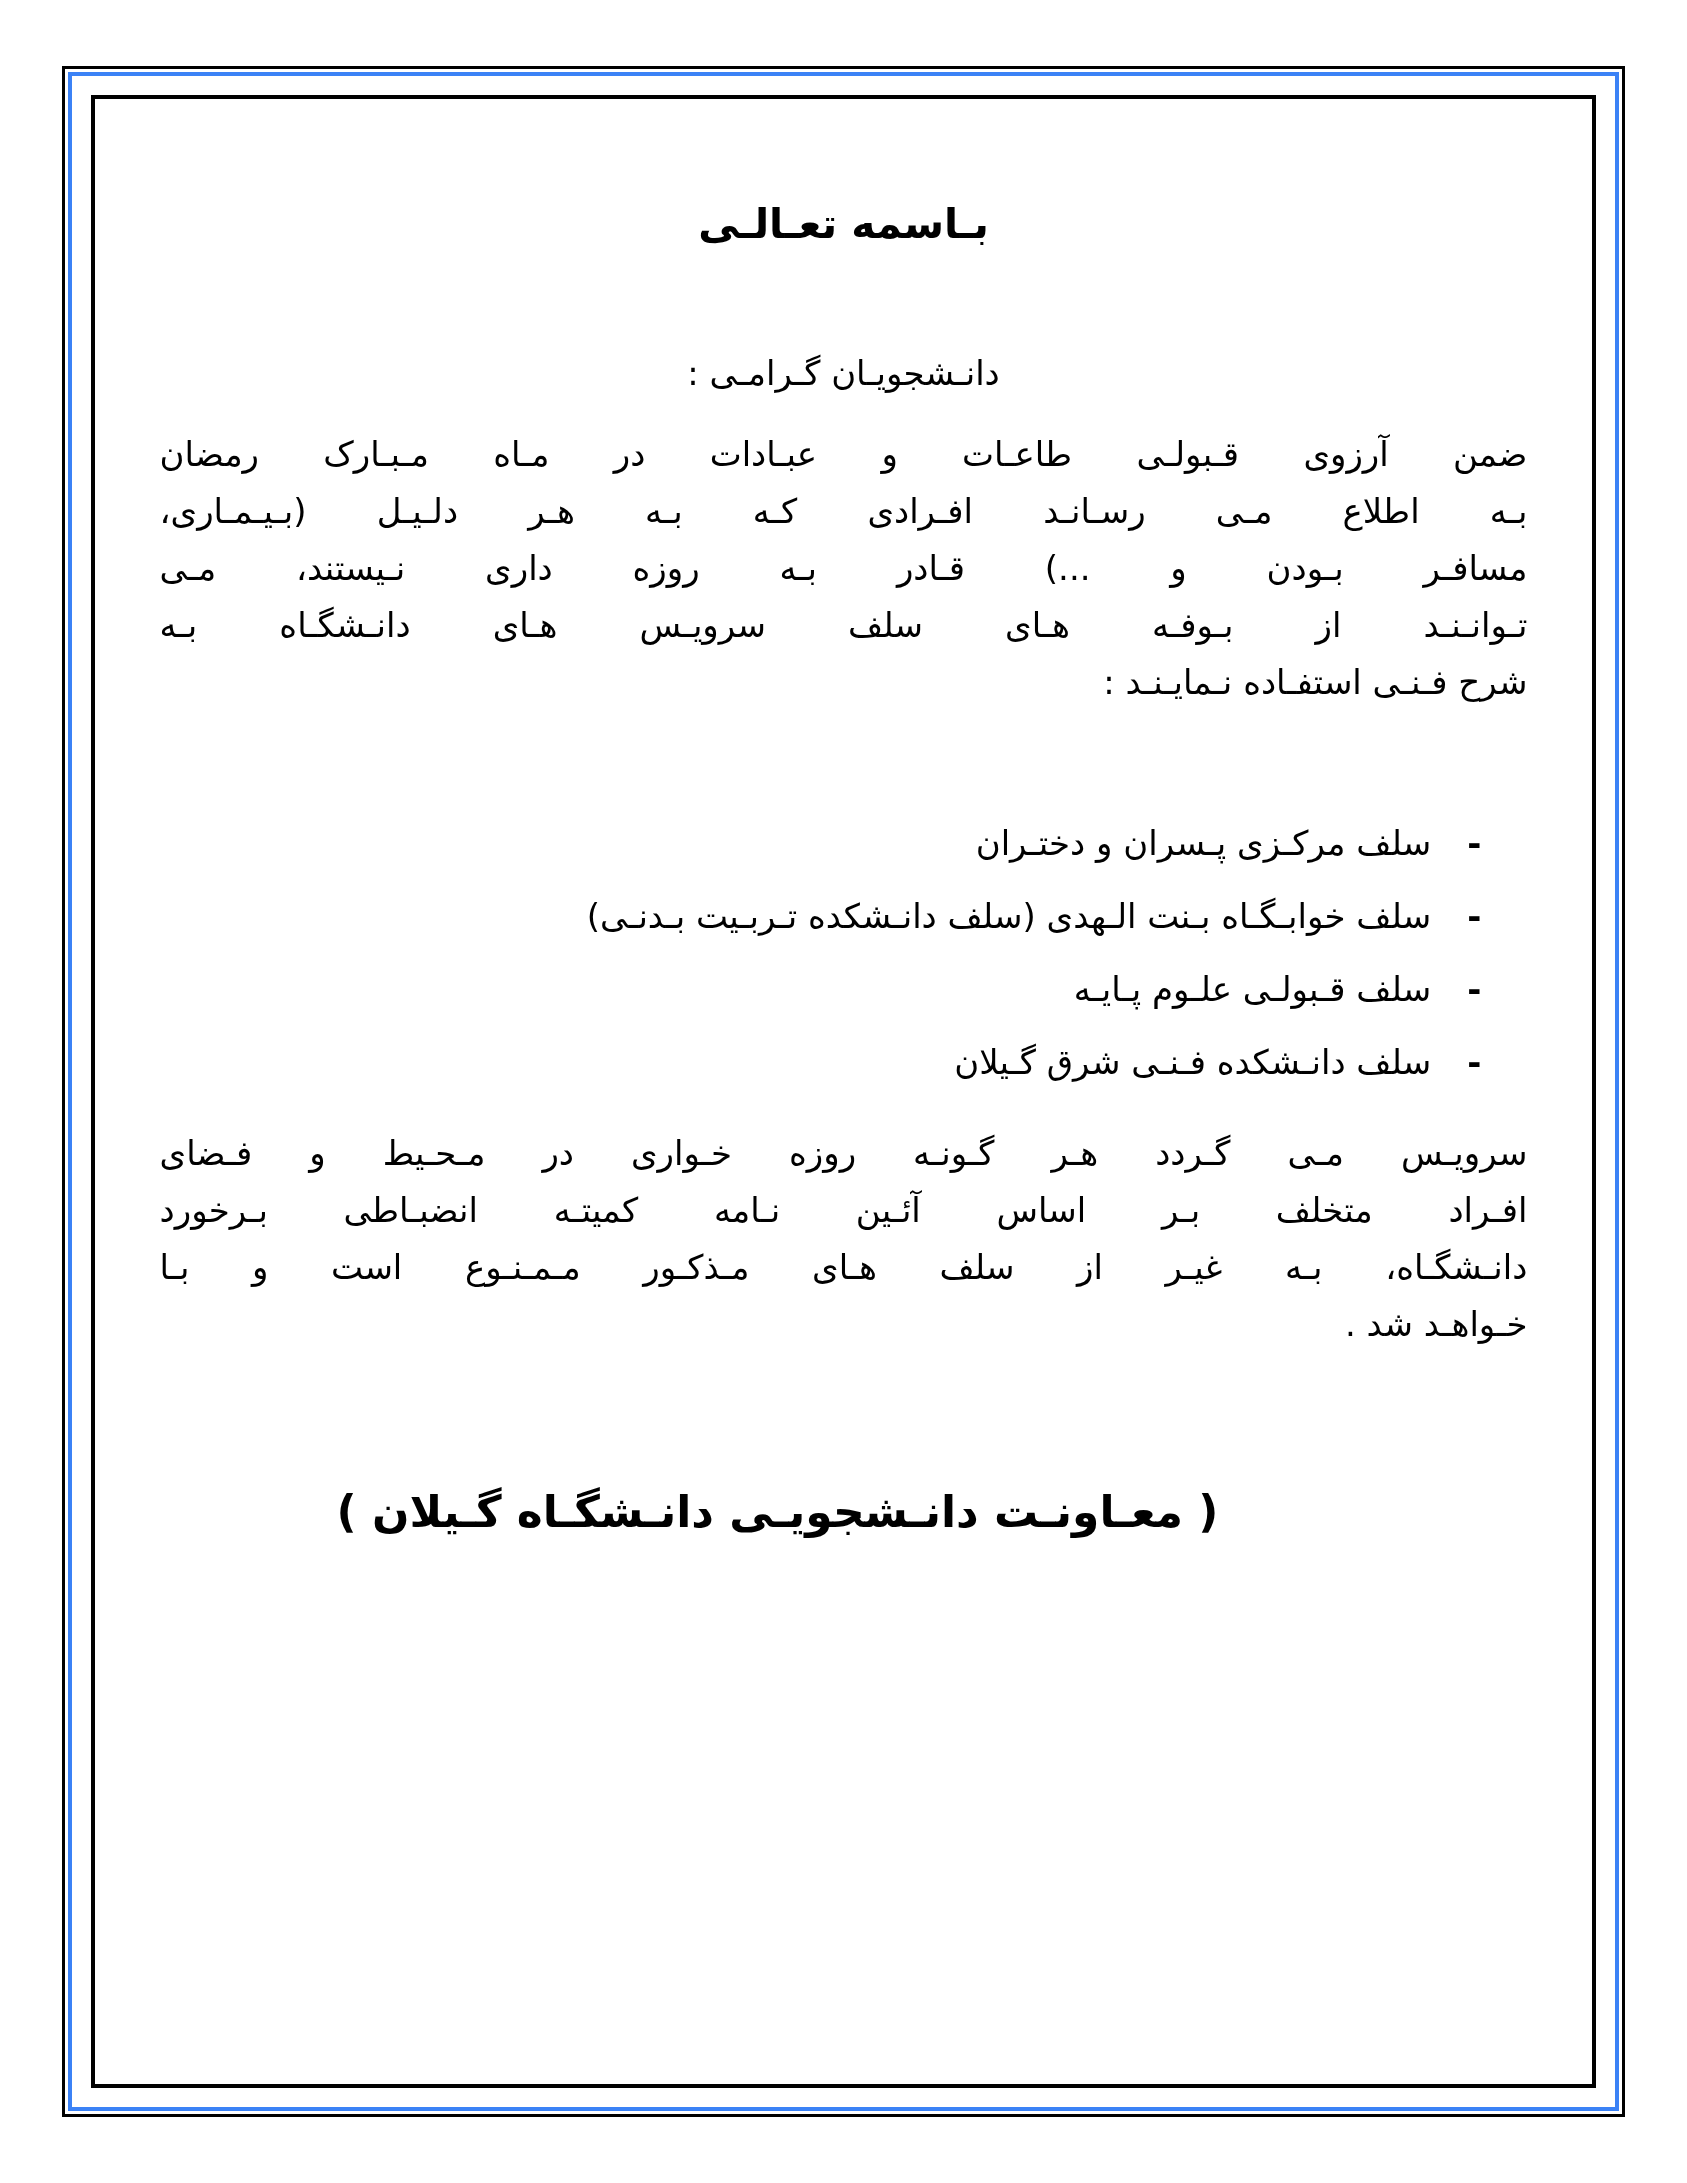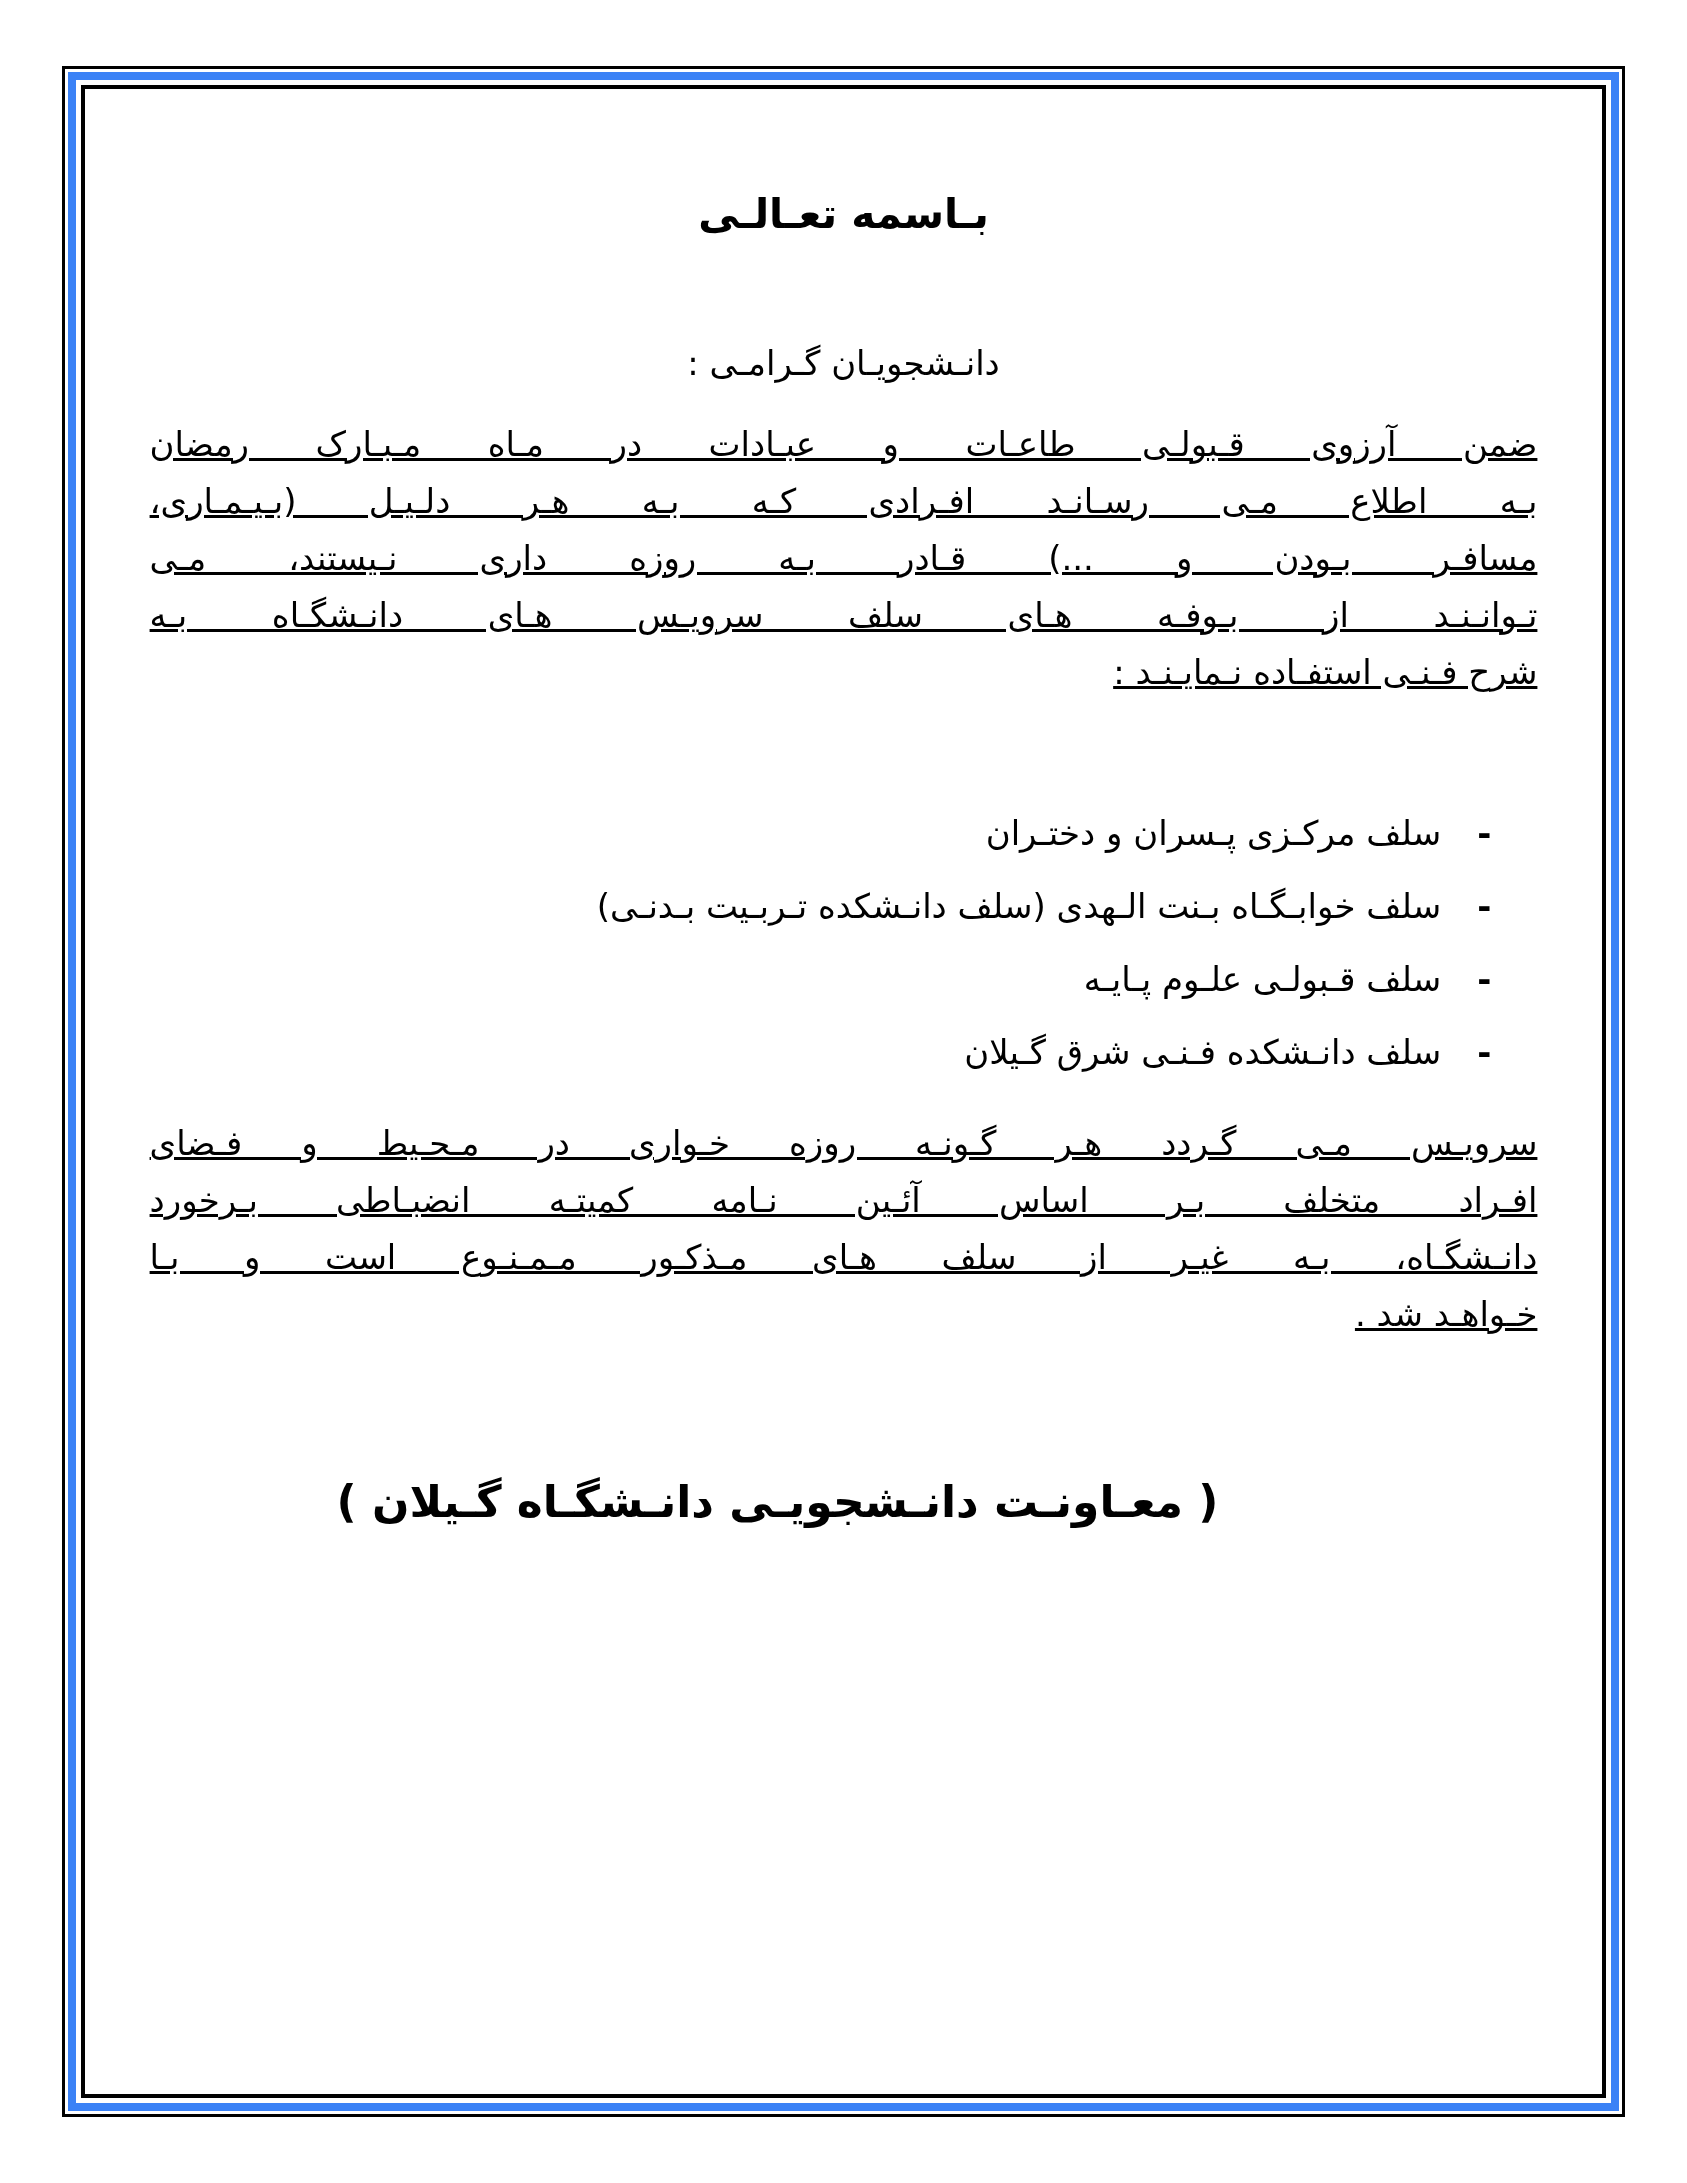--- a/index.html
+++ b/index.html
@@ -19,22 +19,22 @@
   }
   
   .frame-outer {
     position: absolute;
     top: 66px; bottom: 66px; left: 62px; right: 62px;
     border: 3.3px solid #000;
     padding: 2.6px;
   }
   .frame-mid {
     width: 100%; height: 100%;
-    border: 8px solid #3b82f6;
-    padding: 5px;
+    border: 4px solid #3b82f6;
+    padding: 19px;
   }
   .frame-inner {
     width: 100%; height: 100%;
     border: 4px solid #000;
     padding: 0 65px;
   }
   .content {
     padding-top: 99px;
     font-size: 34px;
     line-height: 57px;
@@ -52,21 +52,20 @@
     text-align: center;
     font-size: 34px;
     line-height: 46px;
     letter-spacing: 1.3px;
   }
   .para { margin-top: 30px; }
   .jline {
     text-align: justify;
     text-align-last: justify;
     white-space: normal;
-    text-decoration: underline;
   }
   .jline.last { text-align-last: right; }
   .list {
     margin-top: 96px;
     padding-right: 46px;
   }
   .list-item {
     line-height: 73px;
     text-align: right;
   }

